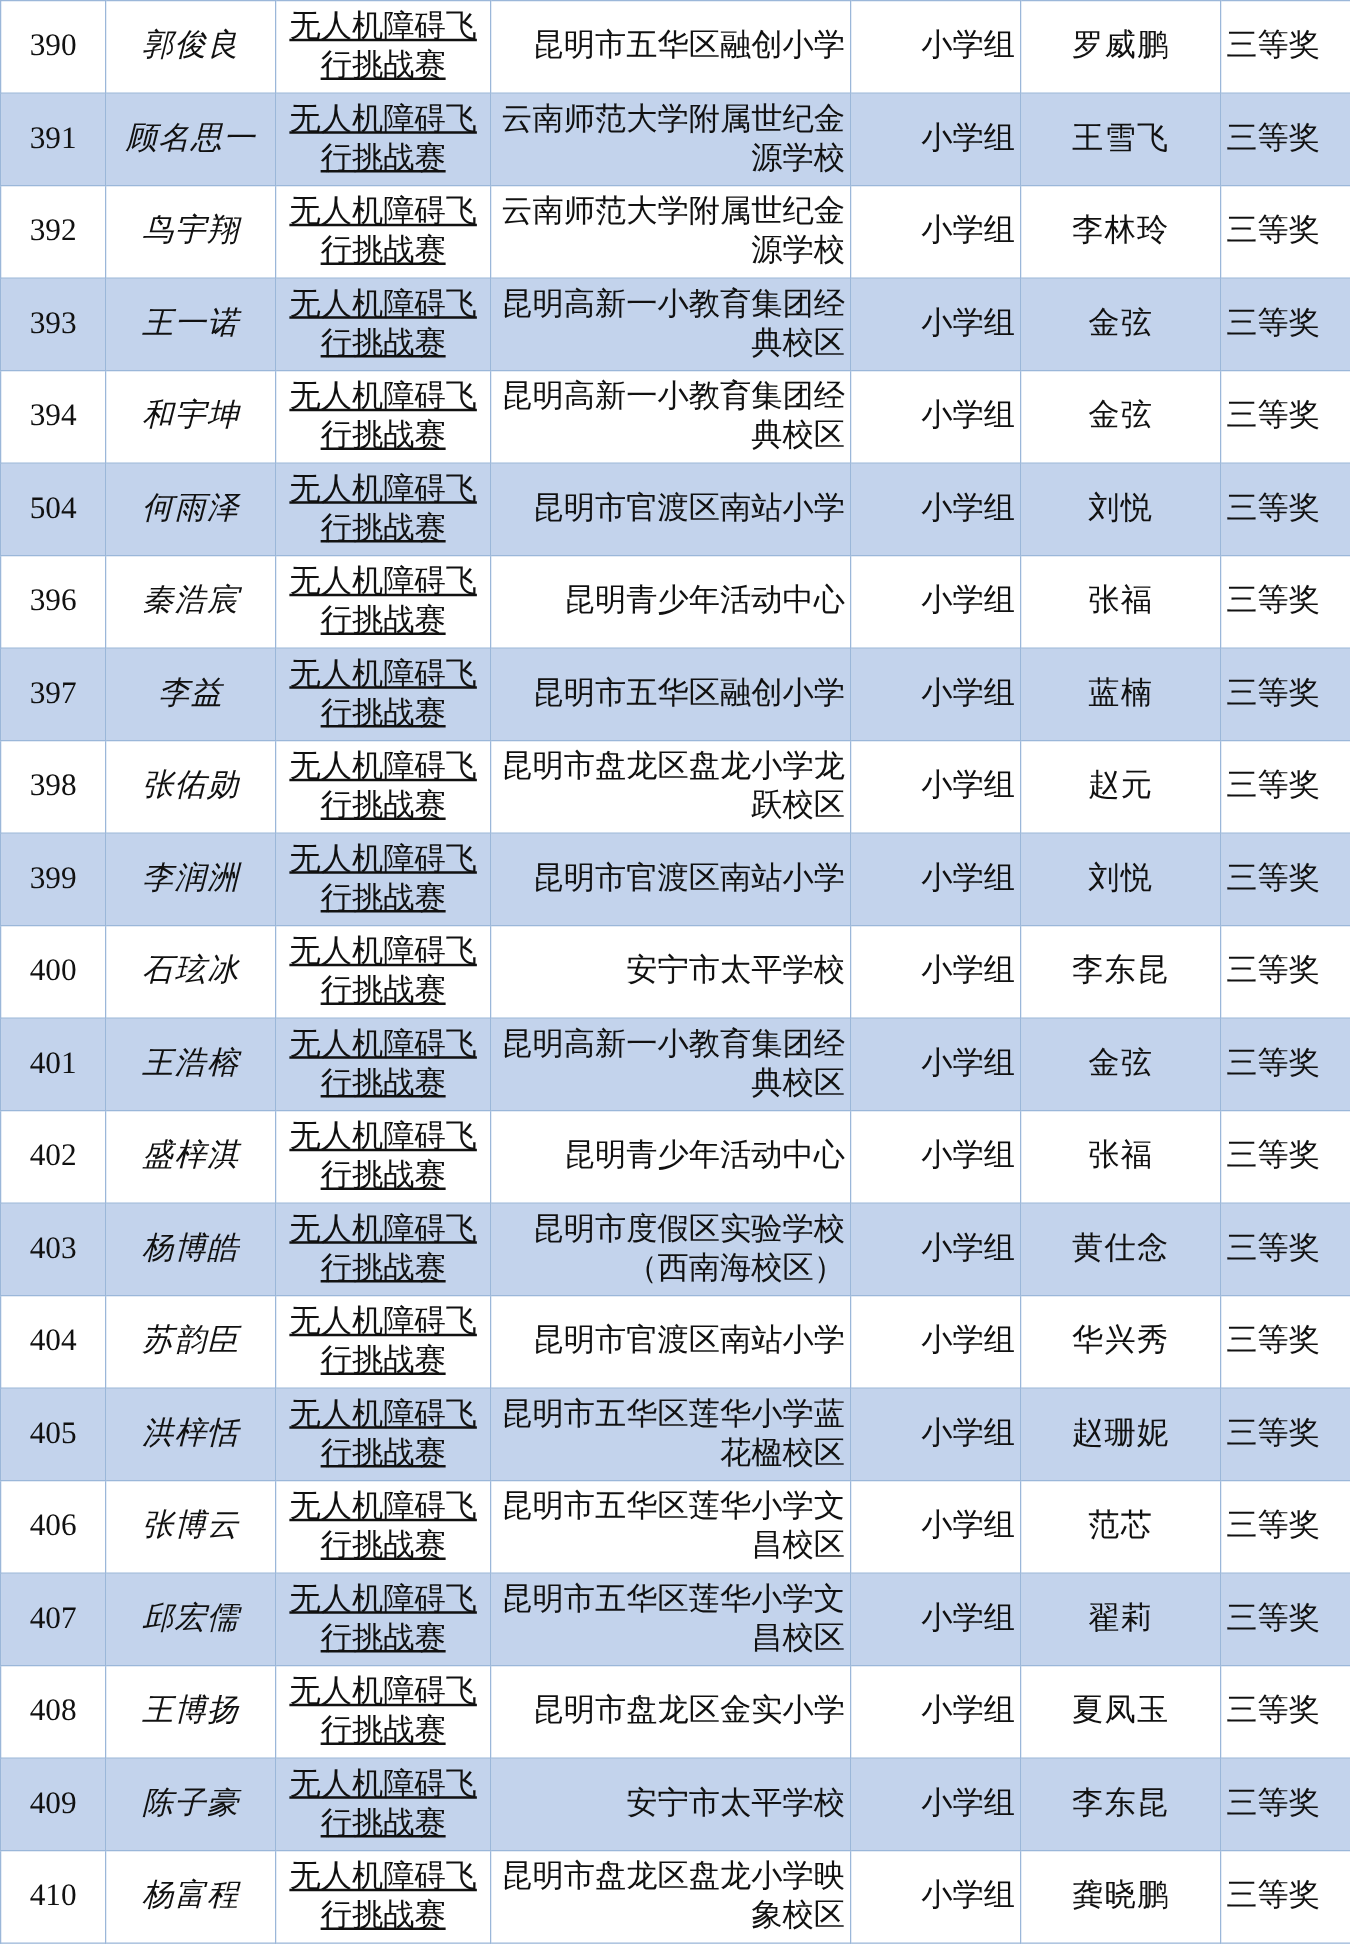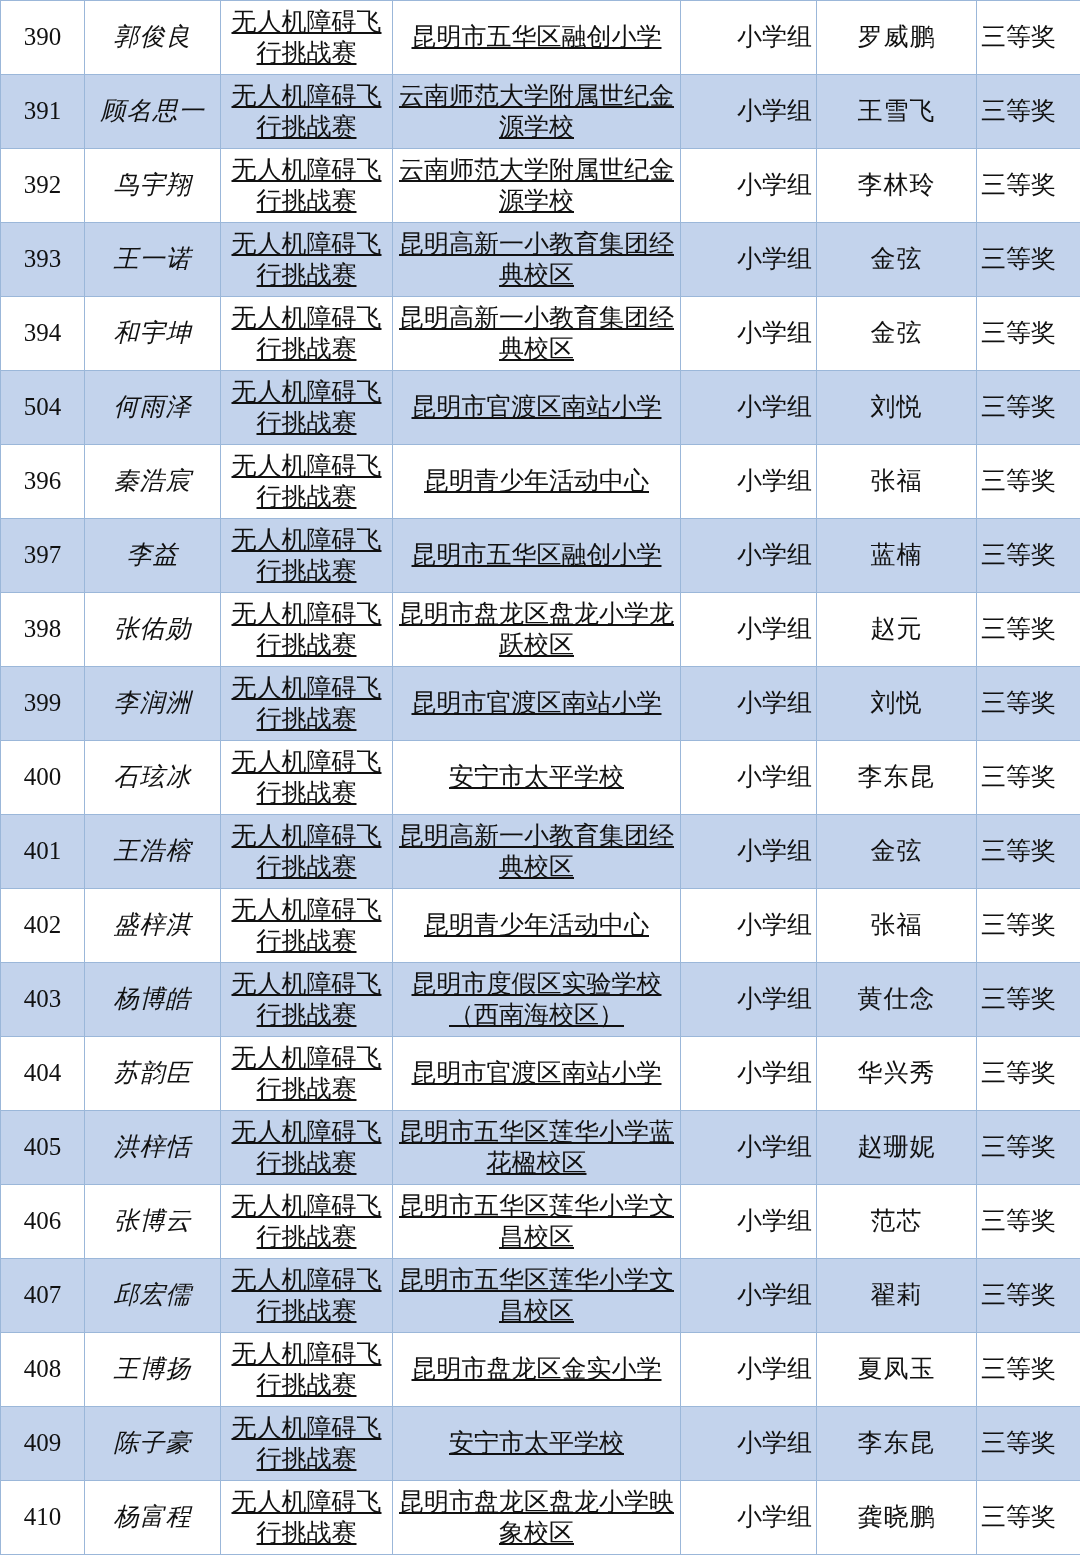--- a/index.html
+++ b/index.html
@@ -44,24 +44,23 @@
     font-style: italic;
   }
   td.col-event {
     width: 172px;
     text-align: center;
     line-height: 1.18;
     text-decoration: underline;
   }
   td.col-school {
     width: 288px;
-    text-align: center;
+    text-align: right;
     padding-left: 10px;
     line-height: 1.18;
-    text-decoration: underline;
   }
   td.col-group {
     width: 136px;
     text-align: right;
     font-family: Liberation Serif, serif;
   }
   td.col-teacher {
     width: 160px;
     text-align: center;
     letter-spacing: 1px;

